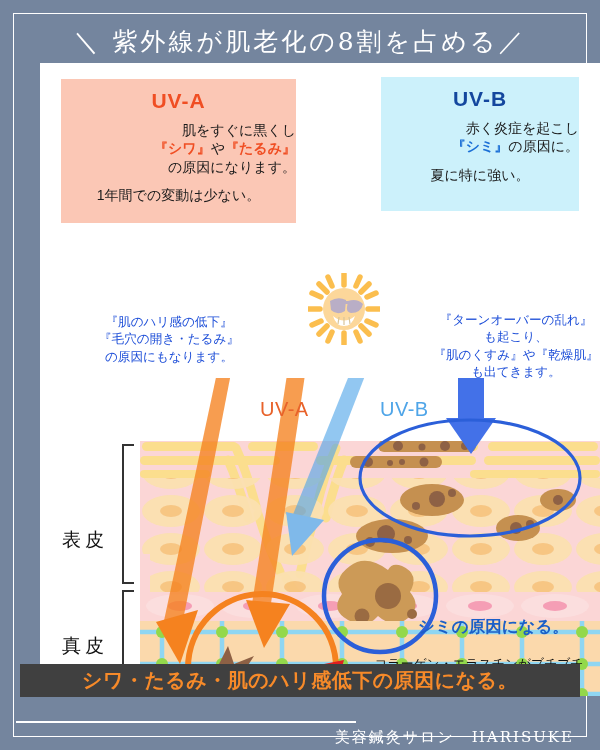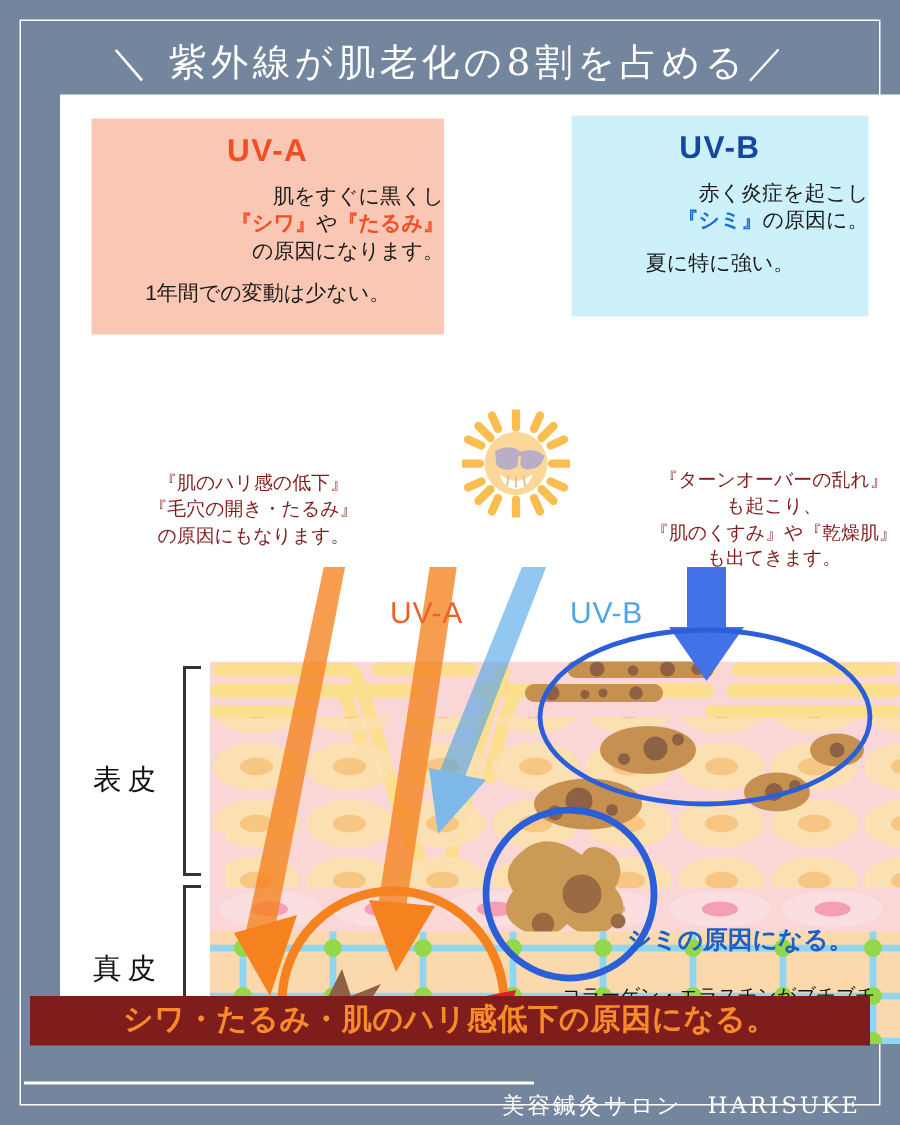--- a/index.html
+++ b/index.html
@@ -38,54 +38,54 @@
   .uvb-box{left:341px;top:14px;width:198px;height:134px;background:#CCF1FB;}
   .uvbox .h{font-size:21px;font-weight:bold;letter-spacing:1px;margin:3px 0 8px;}
   .uva-box .h{color:#F04E23;}
   .uvb-box .h{color:#14479E;}
   .uvbox .l1{font-size:14px;color:#1a1a1a;line-height:1.32;text-align:right;}
   .uvbox .l3{font-size:14px;color:#1a1a1a;margin-top:11px;}
   .em-o{color:#F04E23;font-weight:bold;}
   .em-b{color:#1B6FD6;font-weight:bold;}
 
   
-  .cap{position:absolute;text-align:center;font-size:12.6px;color:#7f1d1d;line-height:1.38;}
+  .cap{position:absolute;text-align:center;font-size:12.6px;color:#1d4ed8;line-height:1.38;}
   .cap-left{left:18px;top:251px;width:222px;}
   .cap-right{left:372px;top:249px;width:208px;}
 
   
   .sun{position:absolute;left:268px;top:210px;width:72px;height:72px;}
 
   
   .uv-lab{position:absolute;font-size:20px;font-weight:400;letter-spacing:.5px;}
   .uv-lab-a{left:220px;top:335px;color:#E8622A;}
   .uv-lab-b{left:340px;top:335px;color:#4FA5E8;}
 
   
   .layer-lab{position:absolute;font-size:19px;color:#111;letter-spacing:4px;
              font-family:"DejaVu Serif","Liberation Serif",serif;}
-  .lab-epi{left:22px;top:444px;}
+  .lab-epi{left:22px;top:464px;}
   .lab-der{left:22px;top:570px;}
   .brk{position:absolute;width:12px;border:2px solid #333;border-right:none;box-sizing:border-box;}
   .brk-epi{left:82px;top:381px;height:140px;}
   .brk-der{left:82px;top:527px;height:118px;}
 
   
   .skin{position:absolute;left:100px;top:315px;width:460px;height:350px;overflow:hidden;}
 
   
   .note{position:absolute;}
   .note-shimi{left:378px;top:553px;font-size:16.5px;font-weight:bold;color:#1B5FC8;}
   .note-coll{left:294px;top:592px;width:290px;font-size:12.8px;color:#111;line-height:1.45;text-align:center;}
 
   
   .slogan{
     position:absolute;left:20px;top:664px;width:560px;height:33px;
     text-align:center;line-height:33px;font-size:20px;font-weight:bold;
-    color:#F78A29;letter-spacing:.5px;background:#7f1d1d;white-space:nowrap;
+    color:#F78A29;letter-spacing:.5px;background:#404040;white-space:nowrap;
   }
 
   
   .foot-rule{position:absolute;left:16px;top:721px;width:340px;height:1.5px;background:#ffffff;}
   .foot-txt{
     position:absolute;right:26px;top:708px;color:#ffffff;font-size:15px;letter-spacing:2px;
     font-family:"DejaVu Serif","Liberation Serif",serif;white-space:nowrap;margin-top:20px;
   }
 </style>
 </head>

